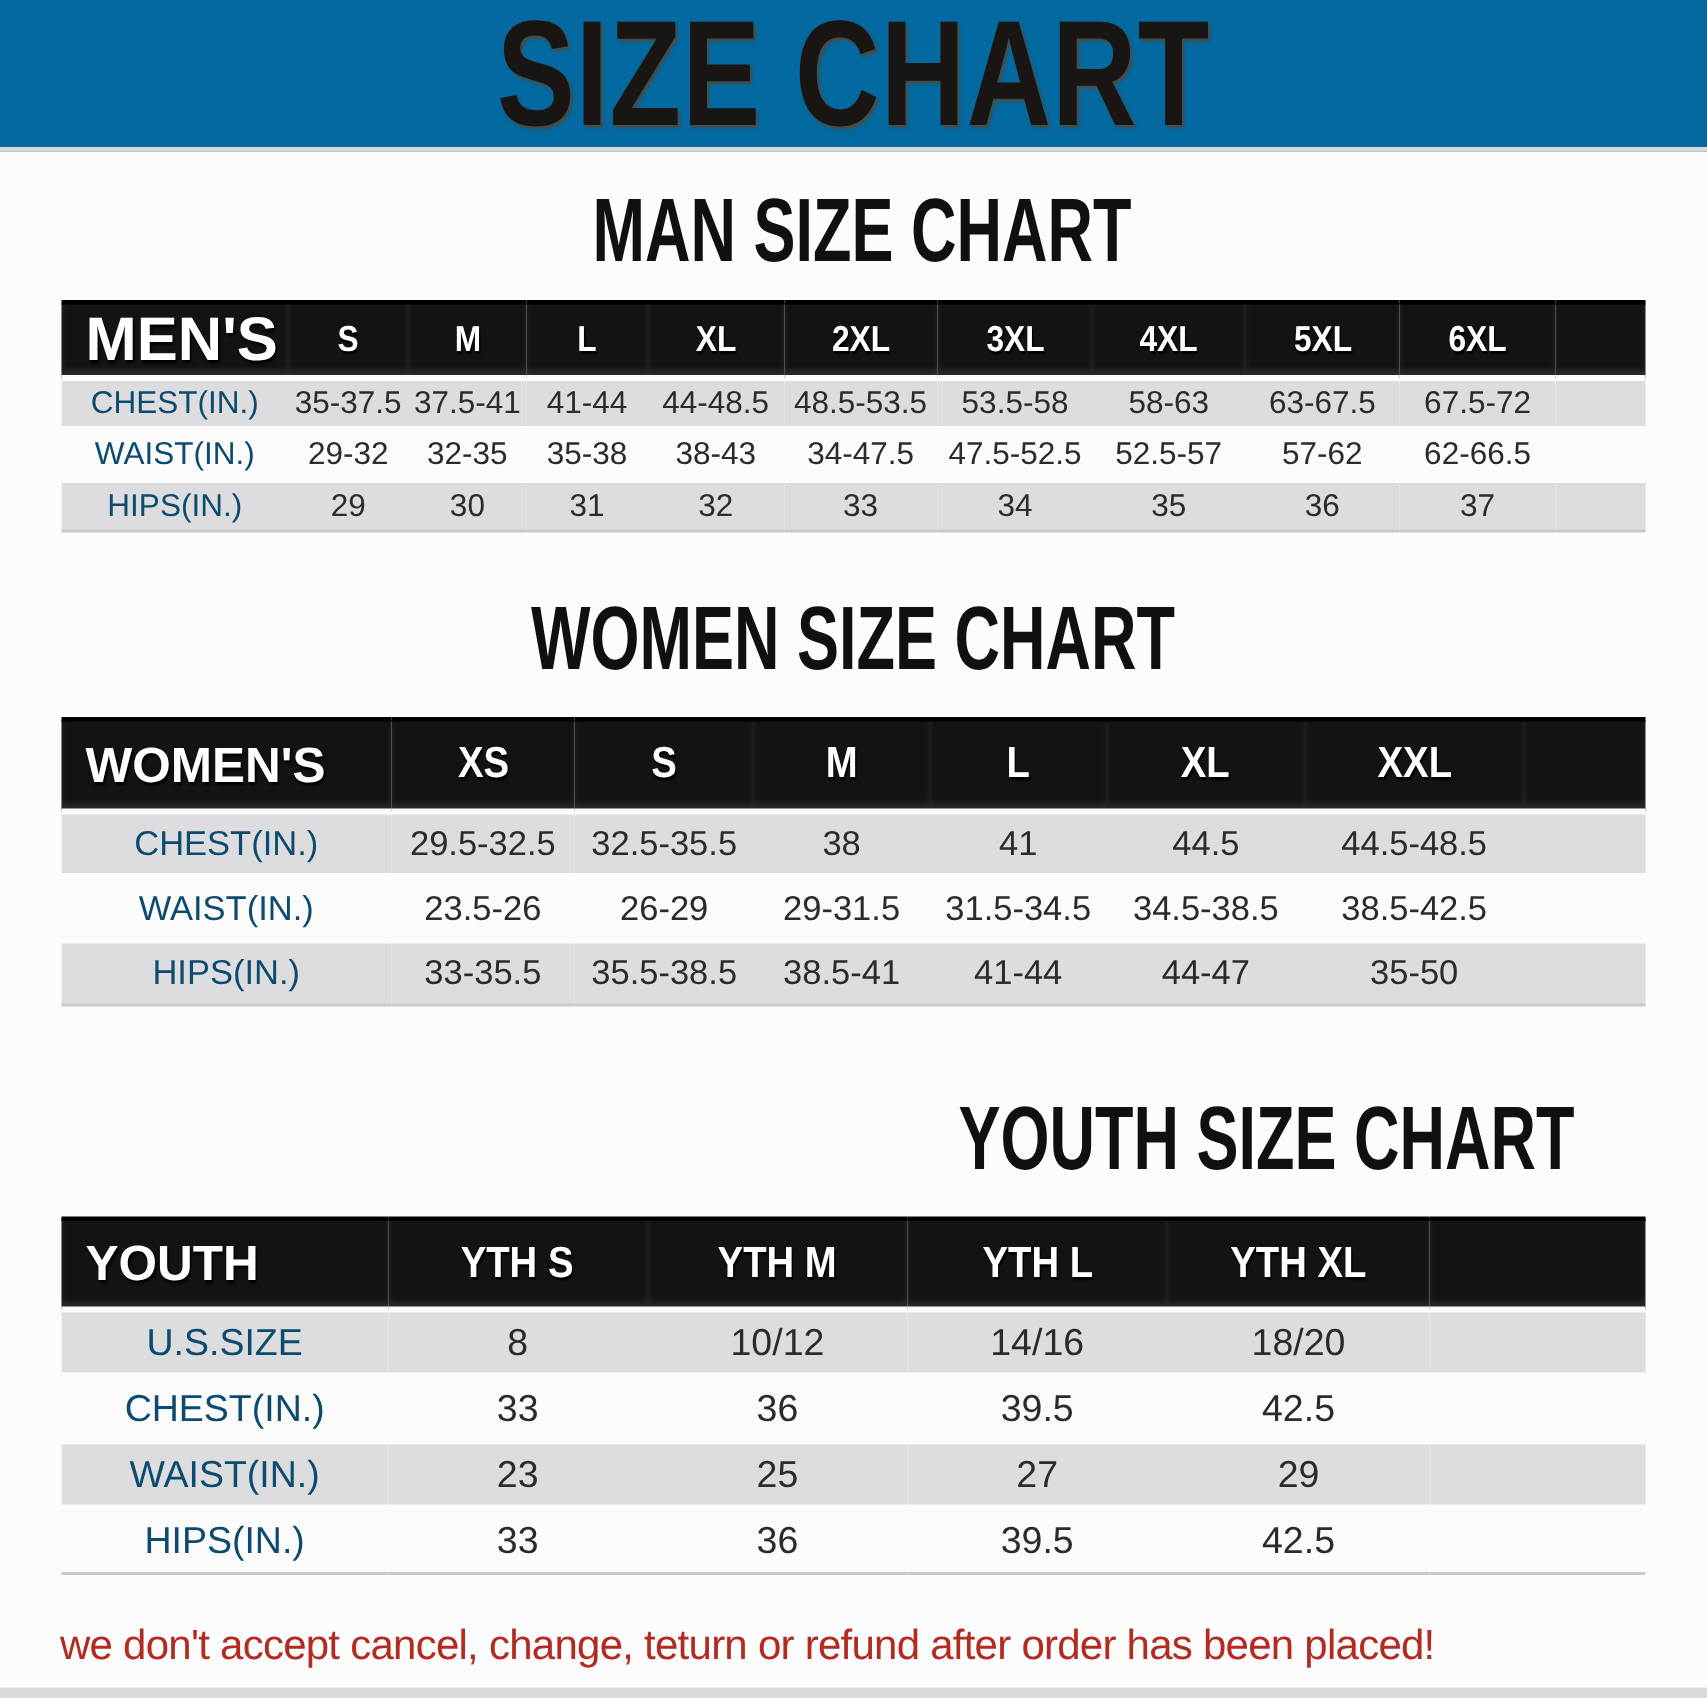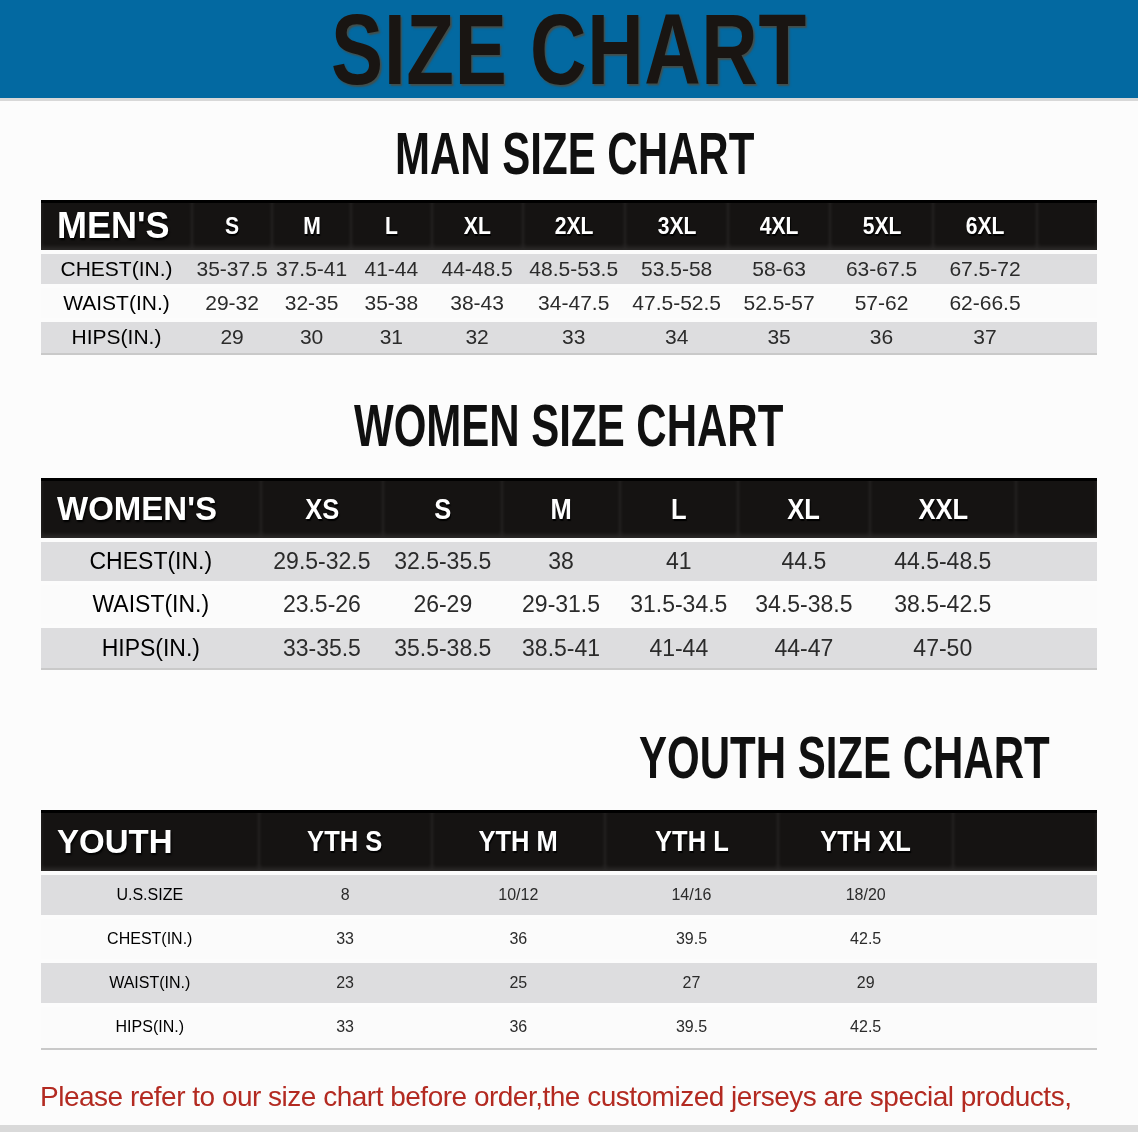--- a/index.html
+++ b/index.html
@@ -79,33 +79,33 @@
   }
 
   .size-table tbody td {
     text-align: center;
     color: #2b2b2b;
     border-top: 4px solid #fcfcfc;
     border-bottom: 1px solid #fcfcfc;
   }
   .size-table tbody tr:nth-child(odd) td  { background: #dddddf; }
   .size-table tbody tr:nth-child(even) td { background: #fbfbfb; }
-  .size-table tbody td.row-label { color: #000000; }
+  .size-table tbody td.row-label { color: #0c4a6e; }
 
   
   .tbl-men thead th { height: 50px; font-size: 24px; }
-  .tbl-men thead th:first-child .hcorner { font-size: 36px; }
+  .tbl-men thead th:first-child .hcorner { font-size: 41px; }
   .tbl-men tbody td { height: 34px; font-size: 21px; }
 
   
   .tbl-women thead th, .tbl-youth thead th { height: 61px; font-size: 29px; }
   .tbl-women thead th:first-child .hcorner,
   .tbl-youth thead th:first-child .hcorner { font-size: 33px; }
   .tbl-women tbody td { height: 43px; font-size: 23px; }
-  .tbl-youth tbody td { height: 44px; font-size: 16px; }
+  .tbl-youth tbody td { height: 44px; font-size: 25px; }
 
   
   .footer-note {
     margin: 26px 0 0 40px;
     color: #b32a21;
     font-size: 28px;
     letter-spacing: -0.5px;
     line-height: 1.48;
   }
   .footer-note div { white-space: nowrap; }
@@ -248,21 +248,21 @@
         <td>38.5-42.5</td>
         <td></td>
       </tr>
       <tr>
         <td class="row-label">HIPS(IN.)</td>
         <td>33-35.5</td>
         <td>35.5-38.5</td>
         <td>38.5-41</td>
         <td>41-44</td>
         <td>44-47</td>
-        <td>47-50</td>
+        <td>35-50</td>
         <td></td>
       </tr>
     </tbody>
   </table>
 
 <div class="section-heading heading-youth">
   <span>YOUTH SIZE CHART</span>
 </div>
 
 <table class="size-table tbl-youth">
@@ -314,17 +314,16 @@
         <td>33</td>
         <td>36</td>
         <td>39.5</td>
         <td>42.5</td>
         <td></td>
       </tr>
     </tbody>
   </table>
 
 <div class="footer-note">
-  <div>Please refer to our size chart before order,the customized jerseys are special products,</div>
   <div>we don't accept cancel, change, teturn or refund after order has been placed!</div>
 </div>
 
 <div class="bottom-strip"></div>
 
 </body></html>

